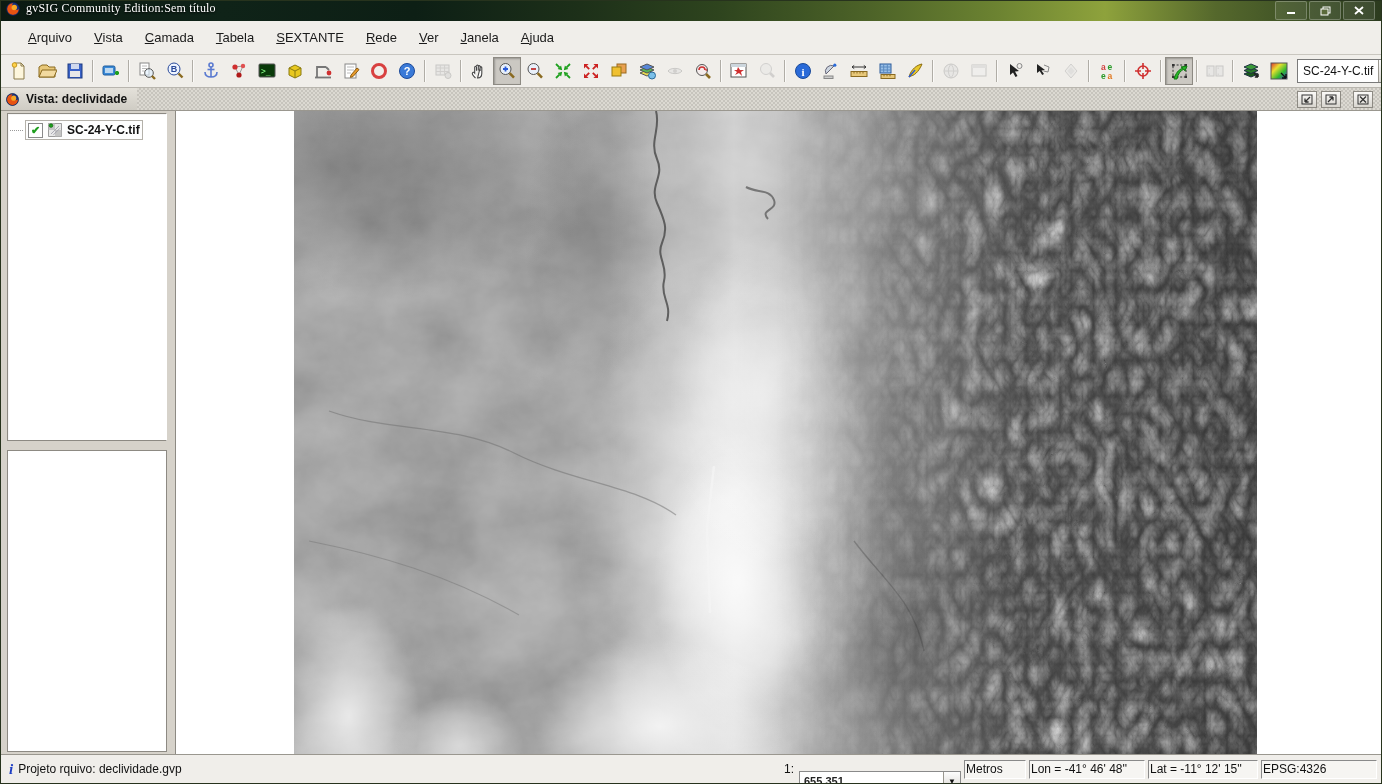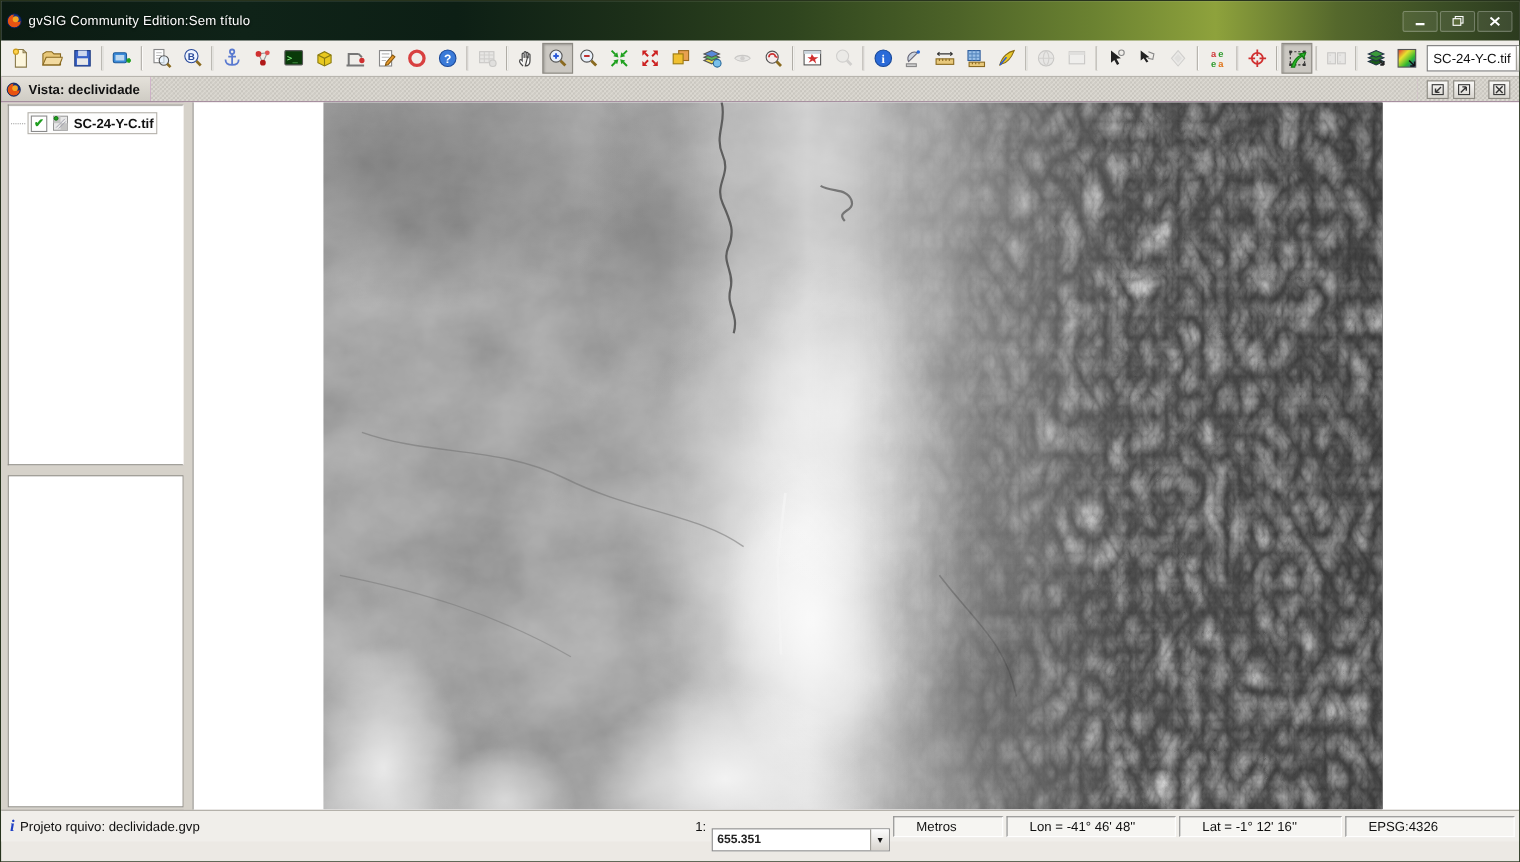--- a/index.html
+++ b/index.html
@@ -1,20 +1,20 @@
 <!DOCTYPE html>
 <html><head>
 <meta charset="utf-8">
 <style>
   html,body{margin:0;padding:0;background:#444;font-family:"Liberation Sans",sans-serif;-webkit-font-smoothing:antialiased;}
   .window{position:relative;width:1380px;height:782px;background:#ece9e4;border:1px solid #27331d;overflow:hidden;}
 
   
-  .titlebar{height:36px;display:flex;align-items:center;color:#fff;font-size:12px;
-    background:linear-gradient(90deg,#0b1a12 0%,#0f2318 16%,#0d1f15 30%,#1d3019 42%,#2e441e 52%,#4d6328 63%,#6b8231 72%,#8ea23c 80%,#55682c 88%,#3b4e25 95%,#2c3b1f 100%);}
+  .titlebar{height:20px;display:flex;align-items:flex-start;color:#fff;font-size:12px;
+    background:linear-gradient(90deg,#0b1a12 0%,#0f2318 16%,#0d1f15 30%,#1d3019 42%,#2e441e 52%,#4d6328 63%,#6b8231 72%,#8ea23c 80%,#55682c 88%,#3b4e25 95%,#2c3b1f 100%);font-family:Liberation Serif, serif;}
   .titlebar .ticon{width:16px;height:16px;margin:0 5px 0 4px;display:inline-flex;}
   .wtitle{text-shadow:0 1px 2px #000;letter-spacing:.2px;}
   .wbtns{margin-left:auto;display:flex;align-items:center;gap:2px;padding-right:6px;}
   .wbtn{width:30px;height:17px;display:flex;align-items:center;justify-content:center;color:#e8e8e8;
     font-size:11px;font-weight:bold;background:rgba(255,255,255,.08);border:1px solid rgba(255,255,255,.25);border-radius:2px;}
   .wbtn svg{display:block}
 
   
   .menubar{height:33px;background:#f0eeea;border-bottom:1px solid #c9c6bf;display:flex;align-items:center;padding-left:16px;font-size:13px;color:#1a1a1a;}
   .mitem{padding:4px 11px;cursor:default;}
@@ -27,21 +27,21 @@
   .tbtn .ticon{width:20px;height:20px;display:block;}
   .tbtn.pressed{background:#cbc8c2;border:1px solid #8d8a83;box-shadow:inset 1px 1px 2px rgba(0,0,0,.25);}
   .tbtn.disabled .ticon{filter:grayscale(1) opacity(.45);}
   .tsep{width:1px;height:22px;background:#b0ada6;border-right:1px solid #fbfaf8;margin:0 3px;}
   .combo{display:flex;align-items:center;height:22px;background:#fff;border:1px solid #7a7a7a;margin-left:4px;width:258px;}
   .combo-val{flex:1;padding:0 5px;font-size:12px;color:#111;white-space:nowrap;overflow:hidden;}
   .combo-btn{width:17px;height:100%;display:flex;align-items:center;justify-content:center;font-size:8px;color:#222;
     background:linear-gradient(#fdfdfd,#d8d5cf);border-left:1px solid #9a978f;}
 
   
-  .vistabar{height:22px;background:#a21caf;border-bottom:1px solid #9a978f;display:flex;align-items:center;}
+  .vistabar{height:22px;background:#84cc16;border-bottom:1px solid #9a978f;display:flex;align-items:center;}
   .vleft{display:flex;align-items:center;height:100%;background:linear-gradient(#e4e1da,#cfccc4);padding:0 10px 0 4px;}
   .vleft .ticon{width:15px;height:15px;margin-right:6px;display:inline-flex;}
   .vtitle{font-size:12px;font-weight:bold;color:#111;white-space:nowrap;}
   .vhatch{flex:1;height:100%;
     background-image:linear-gradient(45deg,#c7c4bd 25%,transparent 25%,transparent 75%,#c7c4bd 75%),
                      linear-gradient(45deg,#c7c4bd 25%,#dcd9d2 25%,#dcd9d2 75%,#c7c4bd 75%);
     background-size:4px 4px;background-position:0 0,2px 2px;}
   .vbtns{display:flex;align-items:center;gap:4px;padding:0 8px;height:100%;
     background-image:linear-gradient(45deg,#c7c4bd 25%,transparent 25%,transparent 75%,#c7c4bd 75%),
                      linear-gradient(45deg,#c7c4bd 25%,#dcd9d2 25%,#dcd9d2 75%,#c7c4bd 75%);
@@ -69,21 +69,21 @@
   
   .statusbar{height:28px;background:#f0eeea;border-top:1px solid #9a978f;display:flex;align-items:center;font-size:12px;color:#111;padding:0 2px;}
   .sb-ico{font-family:"Liberation Serif",serif;font-style:italic;font-weight:bold;color:#1f3fc4;font-size:15px;margin:0 5px 0 6px;}
   .sb-msg{white-space:nowrap;}
   .sb-right{margin-left:auto;display:flex;align-items:center;gap:3px;padding-right:2px;}
   .scale-pre{margin-right:2px;}
   .scombo{display:flex;align-items:center;width:160px;height:19px;background:#fff;border:1px solid #8a8a8a;margin-top:24px;}
   .scombo .sval{flex:1;padding:0 4px;font-size:11px;font-weight:bold;color:#222;}
   .scombo .sbtn{width:16px;height:100%;display:flex;align-items:center;justify-content:center;font-size:8px;
     background:linear-gradient(#fdfdfd,#d8d5cf);border-left:1px solid #9a978f;}
-  .sbox{height:17px;display:flex;align-items:center;padding:0 20px;background:#f6f5f2;border:1px solid;border-color:#8a8a8a #ffffff #ffffff #8a8a8a;white-space:nowrap;}
+  .sbox{height:17px;display:flex;align-items:center;padding:0 1px;background:#f6f5f2;border:1px solid;border-color:#8a8a8a #ffffff #ffffff #8a8a8a;white-space:nowrap;}
   .sbox.units{width:58px;}
   .sbox.lon{width:112px;text-align:center;}
   .sbox.lat{width:106px;}
   .sbox.epsg{width:112px;}
 </style>
 </head>
 <body>
 
 <div class="window">
 
@@ -110,20 +110,31 @@
           </svg>
         </div>
       <div class="wbtn">
           <svg width="10" height="9" viewBox="0 0 10 9">
             <path d="M1 1l8 7M9 1L1 8" stroke="#fff" stroke-width="1.8"></path>
           </svg>
         </div>
     </div>
   </div>
 
+  <div class="menubar" id="menubar">
+      <div class="mitem"><u>A</u>rquivo</div>
+      <div class="mitem"><u>V</u>ista</div>
+      <div class="mitem"><u>C</u>amada</div>
+      <div class="mitem"><u>T</u>abela</div>
+      <div class="mitem"><u>S</u>EXTANTE</div>
+      <div class="mitem"><u>R</u>ede</div>
+      <div class="mitem"><u>V</u>er</div>
+      <div class="mitem"><u>J</u>anela</div>
+      <div class="mitem"><u>A</u>juda</div>
+    </div>
 
   <div class="toolbar">
     <div id="tb-buttons">
         <div class="tbtn">
           <span class="ticon"><svg viewBox="0 0 20 20" width="100%" height="100%">
               <path d="M5 2h7l3 3v13H5z" fill="#fdf6dc" stroke="#8a7a4a"></path>
               <path d="M12 2v3h3" fill="none" stroke="#8a7a4a"></path>
               <circle cx="5.5" cy="4" r="2.3" fill="#ffd24a" stroke="#c8991a"></circle>
             </svg></span>
         </div>
@@ -610,17 +621,17 @@
     <span class="sb-ico">i</span>
     <span class="sb-msg">Projeto rquivo: declividade.gvp</span>
     <div class="sb-right">
       <span class="scale-pre">1:</span>
       <div class="scombo">
         <span class="sval">655.351</span>
         <span class="sbtn">▼</span>
       </div>
       <div class="sbox units">Metros</div>
       <div class="sbox lon">Lon = -41° 46' 48''</div>
-      <div class="sbox lat">Lat = -1° 12' 16''</div>
+      <div class="sbox lat">Lat = -11° 12' 15''</div>
       <div class="sbox epsg">EPSG:4326</div>
     </div>
   </div>
 </div>
 
 </body></html>

